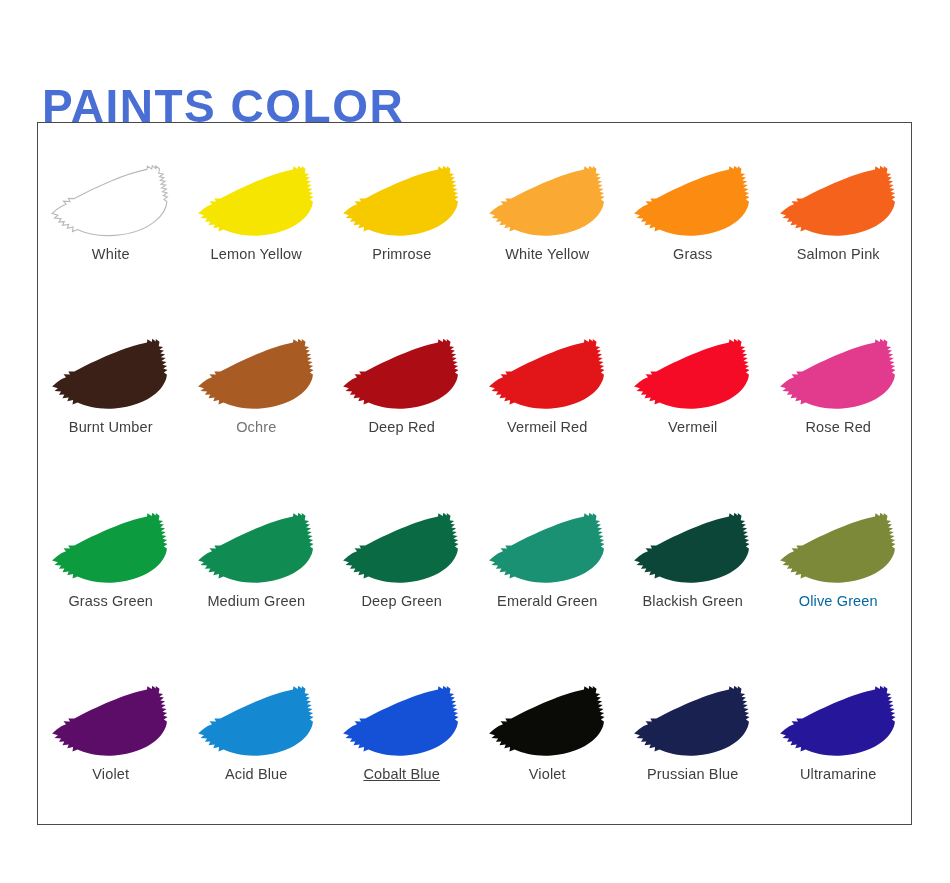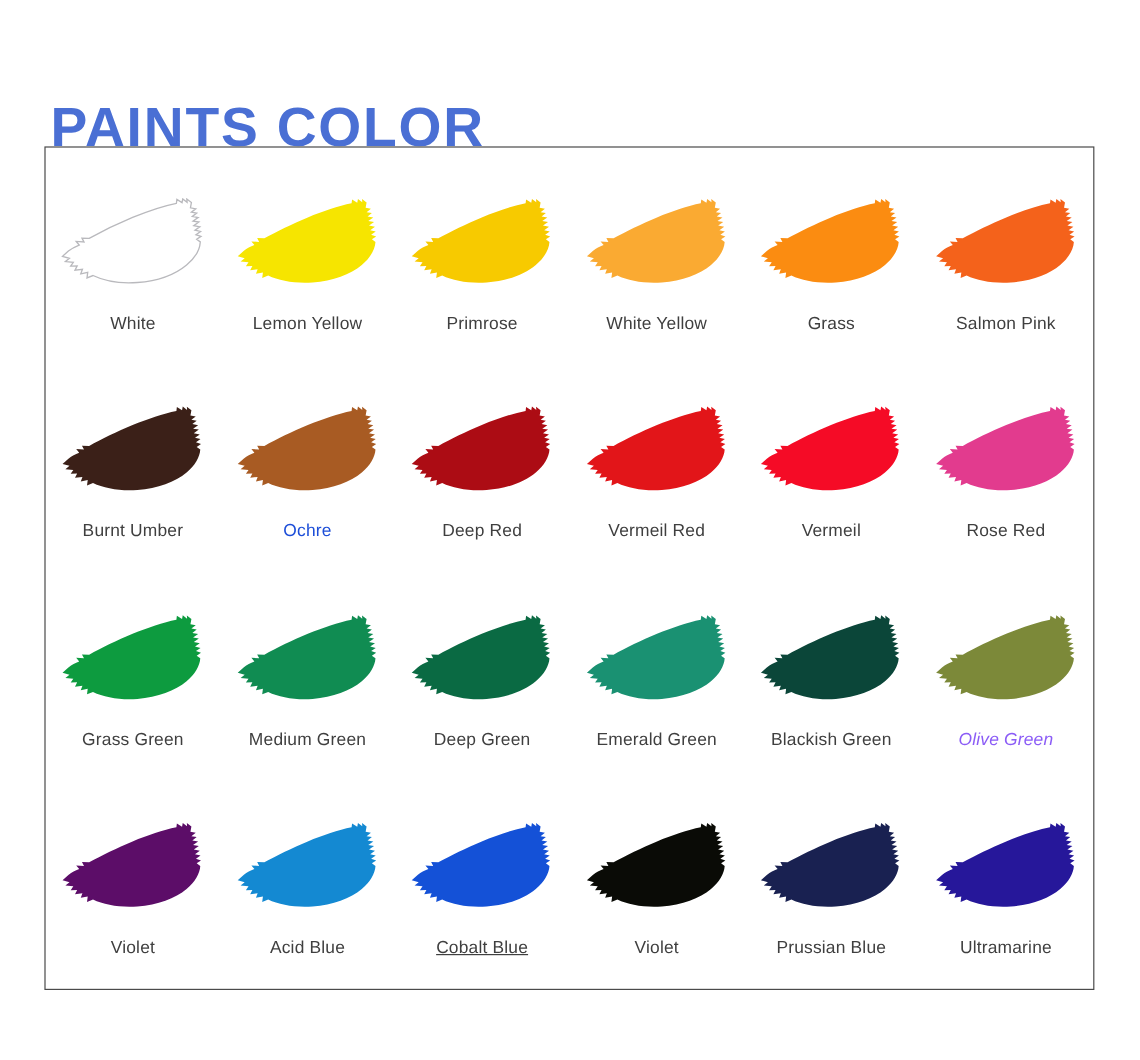--- a/index.html
+++ b/index.html
@@ -67,21 +67,21 @@
     box-sizing: border-box;
   }
 
   .swatch-stroke {
     width: 125px;
     height: 74px;
     display: block;
   }
 
   .swatch-label {
-    margin-top: 23px;
+    margin-top: 7px;
     font-size: 14.5px;
     color: #3f3f3f;
     font-family: "Liberation Sans", sans-serif;
     text-align: left;
     white-space: nowrap;
     letter-spacing: 0.15px;
   }
 </style>
 </head>
 <body style="background: rgb(255, 255, 255);">
@@ -129,21 +129,21 @@
       <div class="swatch-cell">
         <svg class="swatch-stroke" viewBox="0 0 120 74" preserveAspectRatio="xMidYMid meet">
           <path d="M 6.5 44.2 C 9.5 41.8, 12.0 40.6, 15.5 39.2 L 13.0 36.2 L 19.5 36.6 L 17.8 33.4 L 23.8 33.6 C 34.0 28.0, 47.0 21.6, 60.0 16.2 C 72.5 11.0, 85.5 6.6, 96.5 4.4 L 96.9 1.2 L 101.2 3.9 L 101.8 0.8 L 105.4 3.6 L 105.2 0.9 L 109.0 3.8 L 108.2 8.2 L 112.6 9.0 L 109.0 11.8 L 113.4 12.6 L 109.8 15.4 L 114.6 16.3 L 110.4 19.2 L 115.2 20.0 L 111.0 23.0 L 116.0 24.0 L 112.0 26.8 L 116.6 27.9 L 112.8 30.6 L 117.0 32.0 L 113.4 34.4 L 116.4 36.6 C 116.0 43.0, 112.0 50.0, 105.0 55.8 C 95.5 63.7, 81.0 69.2, 64.0 70.4 C 50.0 71.4, 36.5 69.2, 27.0 64.6 L 22.0 66.6 L 22.6 62.0 L 16.8 63.2 L 18.2 59.4 L 12.0 60.2 L 13.8 56.6 L 8.4 56.8 L 10.6 53.6 L 4.0 53.0 L 7.4 50.2 L 1.6 48.6 Z" fill="#3b2018"></path>
         </svg>
         <div class="swatch-label" style="color: rgb(63, 63, 63);">Burnt Umber</div>
       </div>
       <div class="swatch-cell">
         <svg class="swatch-stroke" viewBox="0 0 120 74" preserveAspectRatio="xMidYMid meet">
           <path d="M 6.5 44.2 C 9.5 41.8, 12.0 40.6, 15.5 39.2 L 13.0 36.2 L 19.5 36.6 L 17.8 33.4 L 23.8 33.6 C 34.0 28.0, 47.0 21.6, 60.0 16.2 C 72.5 11.0, 85.5 6.6, 96.5 4.4 L 96.9 1.2 L 101.2 3.9 L 101.8 0.8 L 105.4 3.6 L 105.2 0.9 L 109.0 3.8 L 108.2 8.2 L 112.6 9.0 L 109.0 11.8 L 113.4 12.6 L 109.8 15.4 L 114.6 16.3 L 110.4 19.2 L 115.2 20.0 L 111.0 23.0 L 116.0 24.0 L 112.0 26.8 L 116.6 27.9 L 112.8 30.6 L 117.0 32.0 L 113.4 34.4 L 116.4 36.6 C 116.0 43.0, 112.0 50.0, 105.0 55.8 C 95.5 63.7, 81.0 69.2, 64.0 70.4 C 50.0 71.4, 36.5 69.2, 27.0 64.6 L 22.0 66.6 L 22.6 62.0 L 16.8 63.2 L 18.2 59.4 L 12.0 60.2 L 13.8 56.6 L 8.4 56.8 L 10.6 53.6 L 4.0 53.0 L 7.4 50.2 L 1.6 48.6 Z" fill="#a85b23"></path>
         </svg>
-        <div class="swatch-label" style="color: #1d4ed8;">Ochre</div>
+        <div class="swatch-label" style="color: #737373;">Ochre</div>
       </div>
       <div class="swatch-cell">
         <svg class="swatch-stroke" viewBox="0 0 120 74" preserveAspectRatio="xMidYMid meet">
           <path d="M 6.5 44.2 C 9.5 41.8, 12.0 40.6, 15.5 39.2 L 13.0 36.2 L 19.5 36.6 L 17.8 33.4 L 23.8 33.6 C 34.0 28.0, 47.0 21.6, 60.0 16.2 C 72.5 11.0, 85.5 6.6, 96.5 4.4 L 96.9 1.2 L 101.2 3.9 L 101.8 0.8 L 105.4 3.6 L 105.2 0.9 L 109.0 3.8 L 108.2 8.2 L 112.6 9.0 L 109.0 11.8 L 113.4 12.6 L 109.8 15.4 L 114.6 16.3 L 110.4 19.2 L 115.2 20.0 L 111.0 23.0 L 116.0 24.0 L 112.0 26.8 L 116.6 27.9 L 112.8 30.6 L 117.0 32.0 L 113.4 34.4 L 116.4 36.6 C 116.0 43.0, 112.0 50.0, 105.0 55.8 C 95.5 63.7, 81.0 69.2, 64.0 70.4 C 50.0 71.4, 36.5 69.2, 27.0 64.6 L 22.0 66.6 L 22.6 62.0 L 16.8 63.2 L 18.2 59.4 L 12.0 60.2 L 13.8 56.6 L 8.4 56.8 L 10.6 53.6 L 4.0 53.0 L 7.4 50.2 L 1.6 48.6 Z" fill="#ac0c14"></path>
         </svg>
         <div class="swatch-label" style="color: rgb(63, 63, 63);">Deep Red</div>
       </div>
       <div class="swatch-cell">
         <svg class="swatch-stroke" viewBox="0 0 120 74" preserveAspectRatio="xMidYMid meet">
           <path d="M 6.5 44.2 C 9.5 41.8, 12.0 40.6, 15.5 39.2 L 13.0 36.2 L 19.5 36.6 L 17.8 33.4 L 23.8 33.6 C 34.0 28.0, 47.0 21.6, 60.0 16.2 C 72.5 11.0, 85.5 6.6, 96.5 4.4 L 96.9 1.2 L 101.2 3.9 L 101.8 0.8 L 105.4 3.6 L 105.2 0.9 L 109.0 3.8 L 108.2 8.2 L 112.6 9.0 L 109.0 11.8 L 113.4 12.6 L 109.8 15.4 L 114.6 16.3 L 110.4 19.2 L 115.2 20.0 L 111.0 23.0 L 116.0 24.0 L 112.0 26.8 L 116.6 27.9 L 112.8 30.6 L 117.0 32.0 L 113.4 34.4 L 116.4 36.6 C 116.0 43.0, 112.0 50.0, 105.0 55.8 C 95.5 63.7, 81.0 69.2, 64.0 70.4 C 50.0 71.4, 36.5 69.2, 27.0 64.6 L 22.0 66.6 L 22.6 62.0 L 16.8 63.2 L 18.2 59.4 L 12.0 60.2 L 13.8 56.6 L 8.4 56.8 L 10.6 53.6 L 4.0 53.0 L 7.4 50.2 L 1.6 48.6 Z" fill="#e21519"></path>
@@ -189,21 +189,21 @@
       <div class="swatch-cell">
         <svg class="swatch-stroke" viewBox="0 0 120 74" preserveAspectRatio="xMidYMid meet">
           <path d="M 6.5 44.2 C 9.5 41.8, 12.0 40.6, 15.5 39.2 L 13.0 36.2 L 19.5 36.6 L 17.8 33.4 L 23.8 33.6 C 34.0 28.0, 47.0 21.6, 60.0 16.2 C 72.5 11.0, 85.5 6.6, 96.5 4.4 L 96.9 1.2 L 101.2 3.9 L 101.8 0.8 L 105.4 3.6 L 105.2 0.9 L 109.0 3.8 L 108.2 8.2 L 112.6 9.0 L 109.0 11.8 L 113.4 12.6 L 109.8 15.4 L 114.6 16.3 L 110.4 19.2 L 115.2 20.0 L 111.0 23.0 L 116.0 24.0 L 112.0 26.8 L 116.6 27.9 L 112.8 30.6 L 117.0 32.0 L 113.4 34.4 L 116.4 36.6 C 116.0 43.0, 112.0 50.0, 105.0 55.8 C 95.5 63.7, 81.0 69.2, 64.0 70.4 C 50.0 71.4, 36.5 69.2, 27.0 64.6 L 22.0 66.6 L 22.6 62.0 L 16.8 63.2 L 18.2 59.4 L 12.0 60.2 L 13.8 56.6 L 8.4 56.8 L 10.6 53.6 L 4.0 53.0 L 7.4 50.2 L 1.6 48.6 Z" fill="#0b4639"></path>
         </svg>
         <div class="swatch-label" style="color: rgb(63, 63, 63);">Blackish Green</div>
       </div>
       <div class="swatch-cell">
         <svg class="swatch-stroke" viewBox="0 0 120 74" preserveAspectRatio="xMidYMid meet">
           <path d="M 6.5 44.2 C 9.5 41.8, 12.0 40.6, 15.5 39.2 L 13.0 36.2 L 19.5 36.6 L 17.8 33.4 L 23.8 33.6 C 34.0 28.0, 47.0 21.6, 60.0 16.2 C 72.5 11.0, 85.5 6.6, 96.5 4.4 L 96.9 1.2 L 101.2 3.9 L 101.8 0.8 L 105.4 3.6 L 105.2 0.9 L 109.0 3.8 L 108.2 8.2 L 112.6 9.0 L 109.0 11.8 L 113.4 12.6 L 109.8 15.4 L 114.6 16.3 L 110.4 19.2 L 115.2 20.0 L 111.0 23.0 L 116.0 24.0 L 112.0 26.8 L 116.6 27.9 L 112.8 30.6 L 117.0 32.0 L 113.4 34.4 L 116.4 36.6 C 116.0 43.0, 112.0 50.0, 105.0 55.8 C 95.5 63.7, 81.0 69.2, 64.0 70.4 C 50.0 71.4, 36.5 69.2, 27.0 64.6 L 22.0 66.6 L 22.6 62.0 L 16.8 63.2 L 18.2 59.4 L 12.0 60.2 L 13.8 56.6 L 8.4 56.8 L 10.6 53.6 L 4.0 53.0 L 7.4 50.2 L 1.6 48.6 Z" fill="#7c8939"></path>
         </svg>
-        <div class="swatch-label" style="color: #8b5cf6; font-style: italic;">Olive Green</div>
+        <div class="swatch-label" style="color: #0369a1;">Olive Green</div>
       </div>
       <div class="swatch-cell">
         <svg class="swatch-stroke" viewBox="0 0 120 74" preserveAspectRatio="xMidYMid meet">
           <path d="M 6.5 44.2 C 9.5 41.8, 12.0 40.6, 15.5 39.2 L 13.0 36.2 L 19.5 36.6 L 17.8 33.4 L 23.8 33.6 C 34.0 28.0, 47.0 21.6, 60.0 16.2 C 72.5 11.0, 85.5 6.6, 96.5 4.4 L 96.9 1.2 L 101.2 3.9 L 101.8 0.8 L 105.4 3.6 L 105.2 0.9 L 109.0 3.8 L 108.2 8.2 L 112.6 9.0 L 109.0 11.8 L 113.4 12.6 L 109.8 15.4 L 114.6 16.3 L 110.4 19.2 L 115.2 20.0 L 111.0 23.0 L 116.0 24.0 L 112.0 26.8 L 116.6 27.9 L 112.8 30.6 L 117.0 32.0 L 113.4 34.4 L 116.4 36.6 C 116.0 43.0, 112.0 50.0, 105.0 55.8 C 95.5 63.7, 81.0 69.2, 64.0 70.4 C 50.0 71.4, 36.5 69.2, 27.0 64.6 L 22.0 66.6 L 22.6 62.0 L 16.8 63.2 L 18.2 59.4 L 12.0 60.2 L 13.8 56.6 L 8.4 56.8 L 10.6 53.6 L 4.0 53.0 L 7.4 50.2 L 1.6 48.6 Z" fill="#5c0d68"></path>
         </svg>
         <div class="swatch-label" style="color: rgb(63, 63, 63);">Violet</div>
       </div>
       <div class="swatch-cell">
         <svg class="swatch-stroke" viewBox="0 0 120 74" preserveAspectRatio="xMidYMid meet">
           <path d="M 6.5 44.2 C 9.5 41.8, 12.0 40.6, 15.5 39.2 L 13.0 36.2 L 19.5 36.6 L 17.8 33.4 L 23.8 33.6 C 34.0 28.0, 47.0 21.6, 60.0 16.2 C 72.5 11.0, 85.5 6.6, 96.5 4.4 L 96.9 1.2 L 101.2 3.9 L 101.8 0.8 L 105.4 3.6 L 105.2 0.9 L 109.0 3.8 L 108.2 8.2 L 112.6 9.0 L 109.0 11.8 L 113.4 12.6 L 109.8 15.4 L 114.6 16.3 L 110.4 19.2 L 115.2 20.0 L 111.0 23.0 L 116.0 24.0 L 112.0 26.8 L 116.6 27.9 L 112.8 30.6 L 117.0 32.0 L 113.4 34.4 L 116.4 36.6 C 116.0 43.0, 112.0 50.0, 105.0 55.8 C 95.5 63.7, 81.0 69.2, 64.0 70.4 C 50.0 71.4, 36.5 69.2, 27.0 64.6 L 22.0 66.6 L 22.6 62.0 L 16.8 63.2 L 18.2 59.4 L 12.0 60.2 L 13.8 56.6 L 8.4 56.8 L 10.6 53.6 L 4.0 53.0 L 7.4 50.2 L 1.6 48.6 Z" fill="#1489d2"></path>

